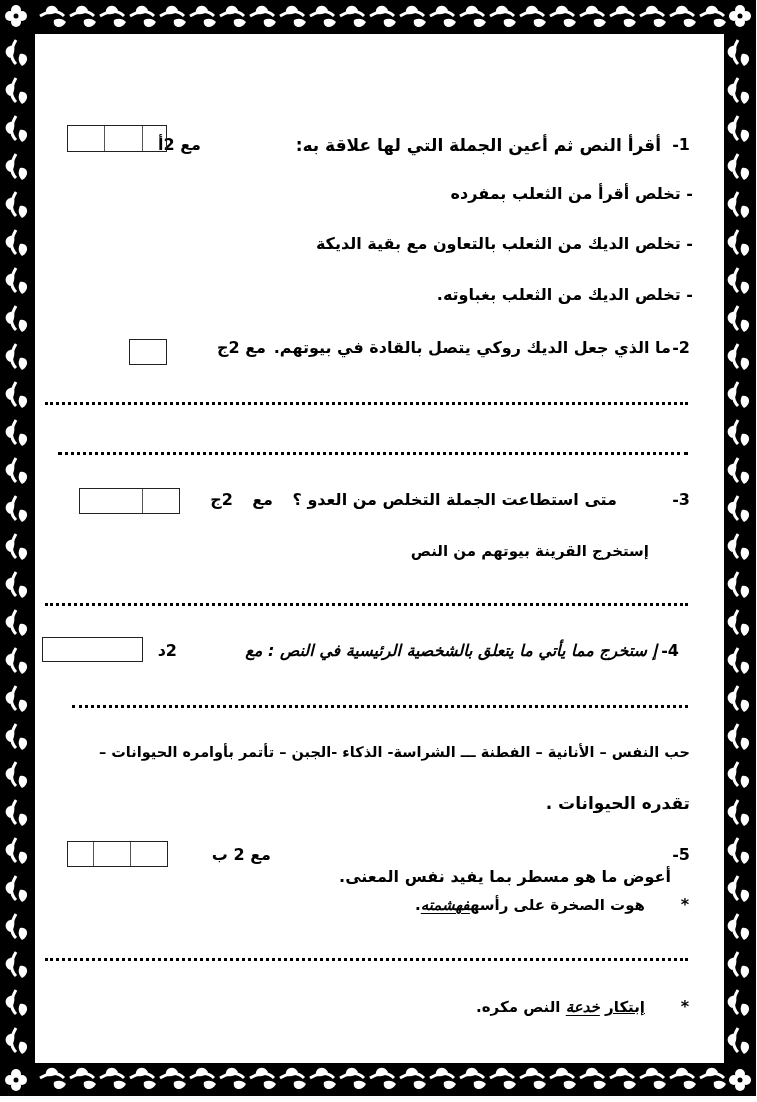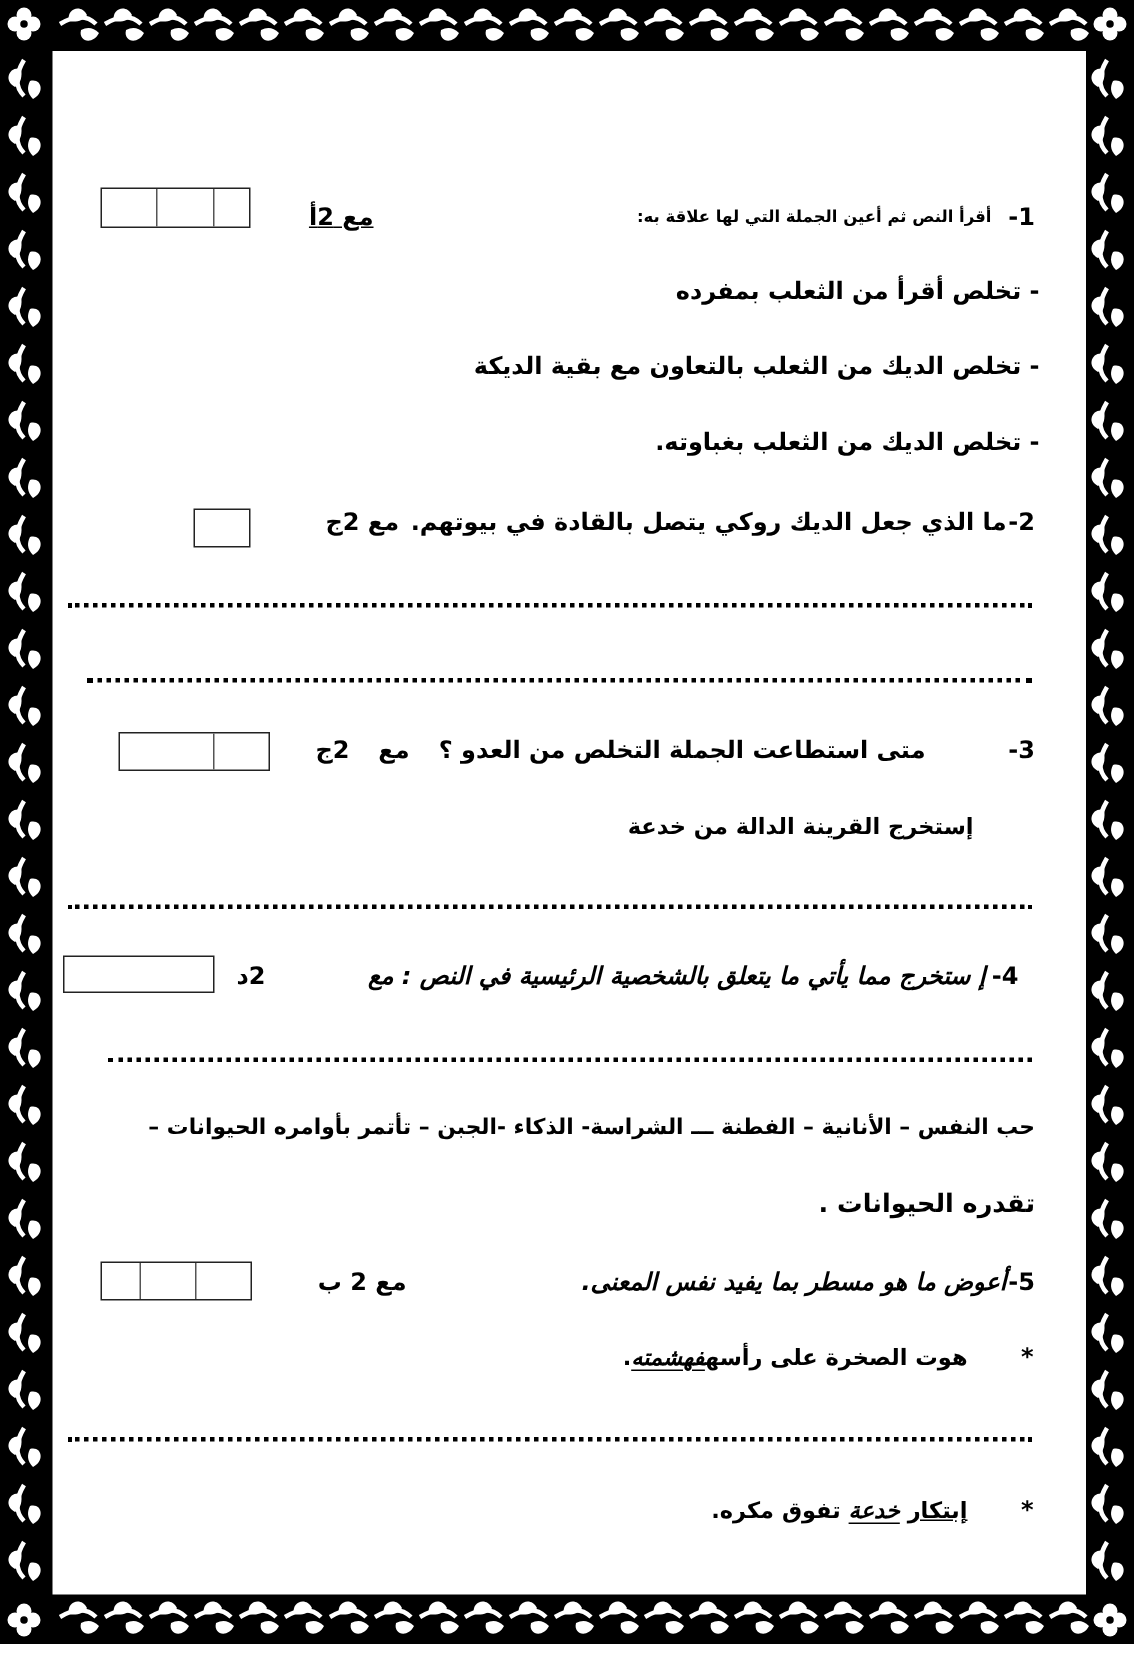--- a/index.html
+++ b/index.html
@@ -156,22 +156,22 @@
     <use href="#flower" x="16" y="16"></use>
     <use href="#flower" x="740" y="16"></use>
     <use href="#flower" x="16" y="1080"></use>
     <use href="#flower" x="740" y="1080"></use>
   </svg>
 </div>
 
 <div class="page"></div>
 
 <div class="txt" style="right:67px; top:135px;">1-</div>
-<div class="txt" style="right:96px; top:135px; font-size:11px;">أقرأ النص ثم أعين الجملة التي لها علاقة به:</div>
-<div class="lbl" style="right:508px; top:135px;text-decoration:underline;">مع 2أ</div>
+<div class="txt" style="right:96px; top:135px; font-size:17px;">أقرأ النص ثم أعين الجملة التي لها علاقة به:</div>
+<div class="lbl" style="right:556px; top:135px;">مع 2أ</div>
 <div class="grade-box" style="left:67px; top:125px; width:100px; height:27px;">
   <div class="cell" style="width:37px;"></div>
   <div class="cell" style="width:38px;"></div>
   <div class="cell" style="width:25px;"></div>
 </div>
 <div class="txt" style="right:64px; top:184px;">-   تخلص أقرأ من الثعلب بمفرده</div>
 <div class="txt" style="right:64px; top:234px;margin-left:30px;">-   تخلص الديك من الثعلب بالتعاون مع بقية الديكة</div>
 <div class="txt" style="right:64px; top:285px;margin-left:40px;">-   تخلص الديك من الثعلب بغباوته.</div>
 
 <div class="txt" style="right:67px; top:338px;">2-</div>
@@ -184,41 +184,41 @@
 <div class="dots" style="left:58px; top:452px; width:630px;"></div>
 
 <div class="txt" style="right:67px; top:490px;">3-</div>
 <div class="txt" style="right:140px; top:490px;">متى استطاعت الجملة التخلص من العدو ؟</div>
 <div class="lbl" style="right:484px; top:490px;">مع</div>
 <div class="lbl" style="right:524px; top:490px;">2ج</div>
 <div class="grade-box" style="left:79px; top:488px; width:101px; height:26px;">
   <div class="cell" style="width:63px;"></div>
   <div class="cell" style="width:38px;"></div>
 </div>
-<div class="txt" style="right:108px; top:541px; font-size:15px;">إستخرج القرينة الدالة من خدعة</div>
+<div class="txt" style="right:108px; top:541px; font-size:15px;">إستخرج القرينة بيوتهم من النص</div>
 <div class="dots" style="left:45px; top:603px; width:643px;"></div>
 
 <div class="txt" style="right:78px; top:641px;">4-</div>
 <div class="txt" style="right:100px; top:641px;font-style:italic;">إ ستخرج مما يأتي ما يتعلق بالشخصية الرئيسية في النص : مع</div>
 <div class="lbl" style="right:580px; top:641px;">2د</div>
 <div class="grade-box" style="left:42px; top:637px; width:101px; height:25px;">
   <div class="cell" style="width:100%;"></div>
 </div>
 <div class="dots" style="left:72px; top:705px; width:616px;"></div>
 <div class="txt" style="right:67px; top:742px; font-size:14.5px;">حب النفس – الأنانية – الفطنة ـــ الشراسة- الذكاء -الجبن – تأتمر بأوامره الحيوانات –</div>
 <div class="txt" style="right:67px; top:793px; font-size:17px;">تقدره الحيوانات .</div>
 
 <div class="txt" style="right:67px; top:845px;">5-</div>
-<div class="txt" style="right:86px; top:845px;font-style:italic;">أعوض ما هو مسطر بما يفيد نفس المعنى.</div>
+<div class="txt" style="right:86px; top:867px;">أعوض ما هو مسطر بما يفيد نفس المعنى.</div>
 <div class="lbl" style="right:486px; top:845px;text-align:center;">مع 2 ب</div>
 <div class="grade-box" style="left:67px; top:841px; width:101px; height:26px;">
   <div class="cell" style="width:26px;"></div>
   <div class="cell" style="width:37px;"></div>
   <div class="cell" style="width:38px;"></div>
 </div>
 
 <div class="txt" style="right:68px; top:895px;">*</div>
 <div class="txt" style="right:112px; top:895px; font-size:15px;"><span>هوت الصخرة على رأسه</span><u class="marked">فهشمته</u><span>.</span></div>
 
 <div class="dots" style="left:45px; top:958px; width:643px;"></div>
 
 <div class="txt" style="right:68px; top:997px;">*</div>
-<div class="txt" style="right:112px; top:997px; font-size:15px;"><u>إبتكار</u> <u class="marked">خدعة</u><span> تفوق مكره.</span></div>
+<div class="txt" style="right:112px; top:997px; font-size:15px;"><u>إبتكار</u> <u class="marked">خدعة</u><span> النص مكره.</span></div>
 
 </body></html>

